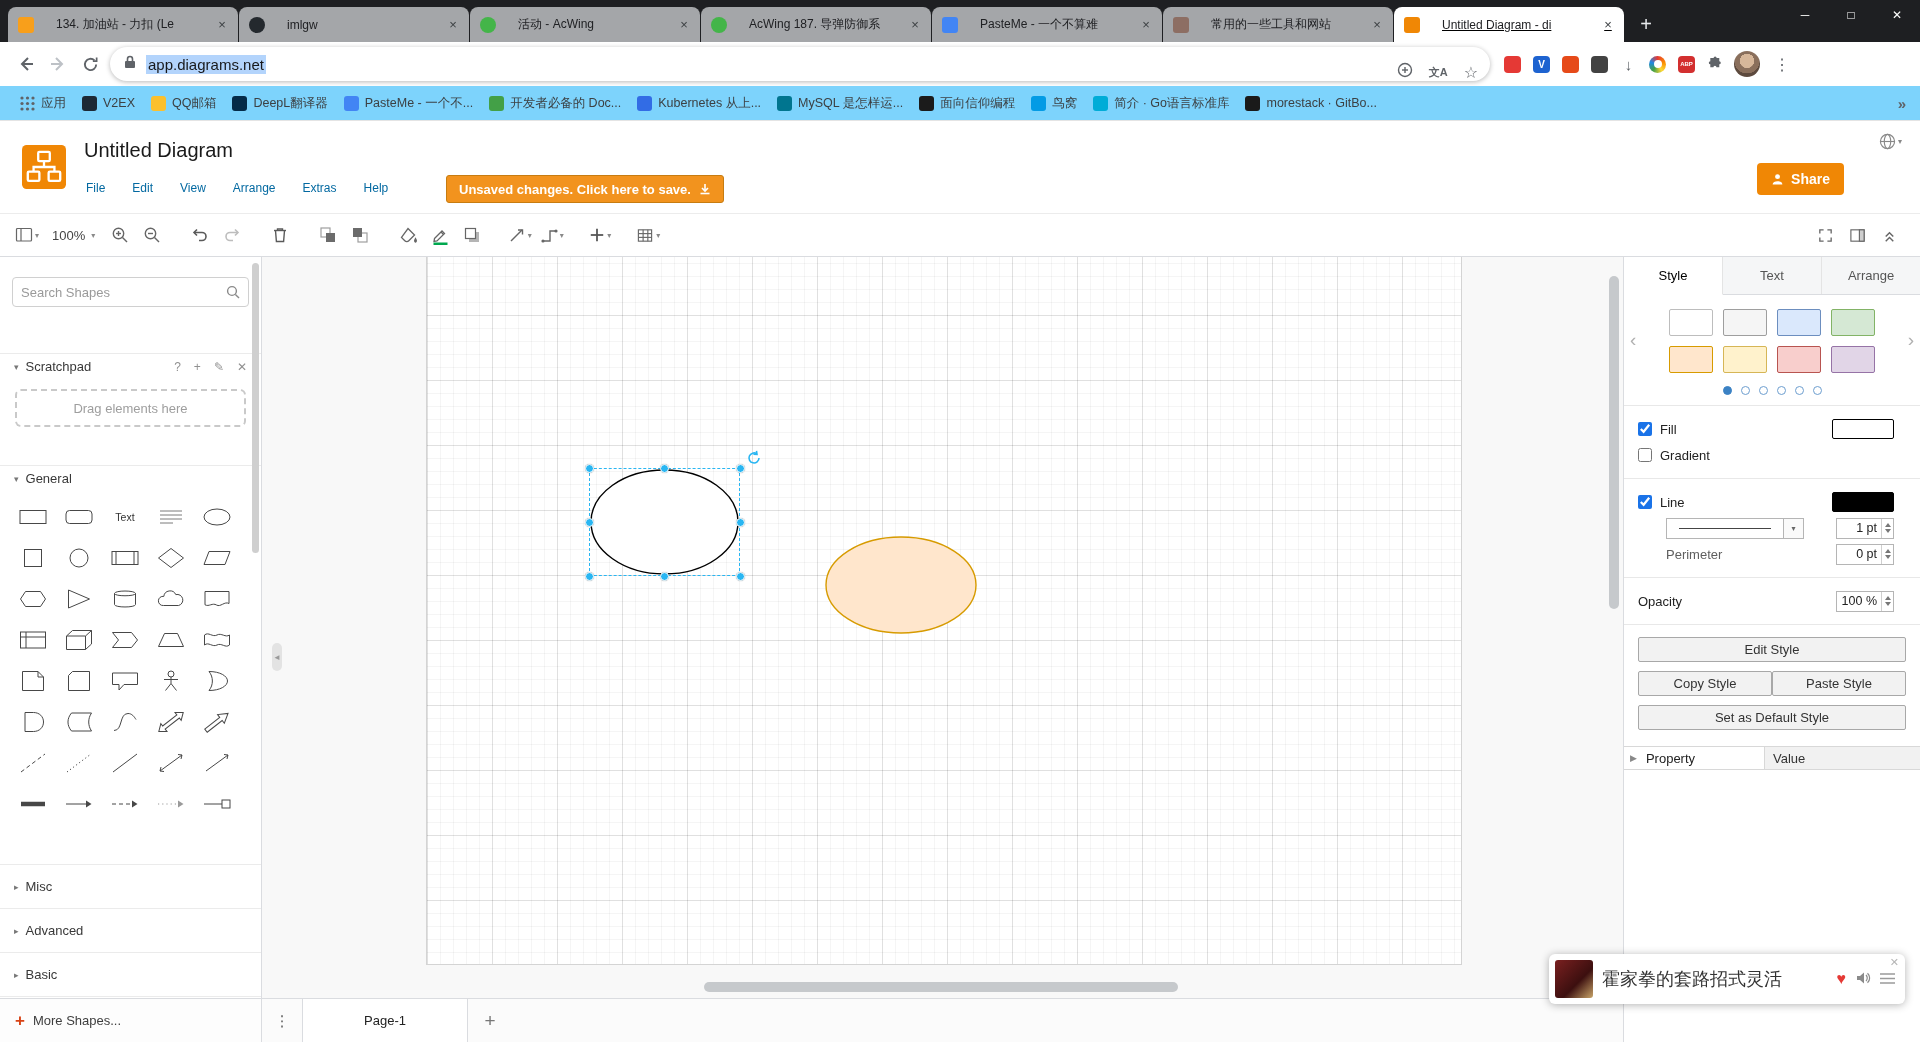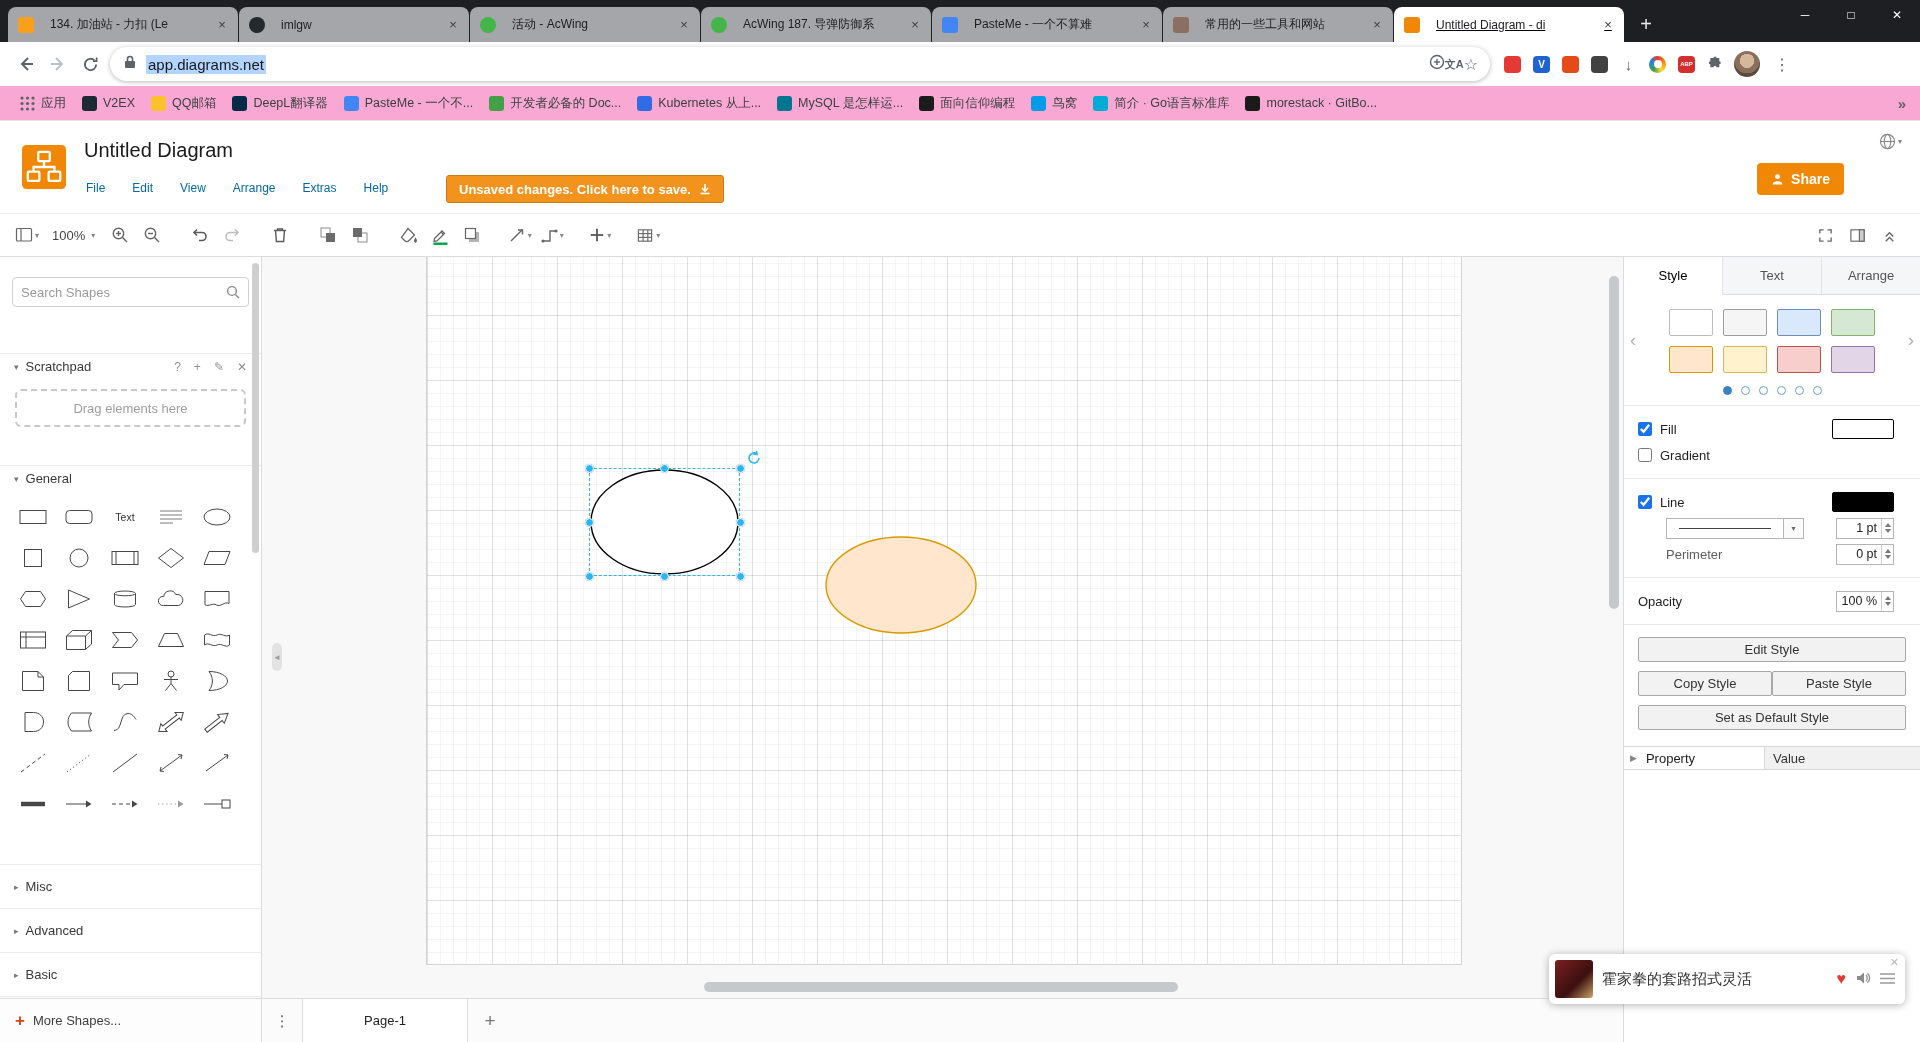--- a/index.html
+++ b/index.html
@@ -6,39 +6,39 @@
   html,body { width:1920px; height:1042px; overflow:hidden; }
   body { font-family:"Liberation Sans", sans-serif; background:#fff; }
   #root { position:relative; width:1920px; height:1042px; overflow:hidden; background:#fff; }
 
   
   #tabstrip { position:relative; height:42px; background:#1e1f22; display:flex; align-items:flex-end; }
   #tabs { display:flex; align-items:flex-end; padding-left:8px; }
   .tab { width:230px; height:35px; background:#a4a6a9; border-radius:8px 8px 0 0; display:flex; align-items:center; padding:0 8px 0 10px; margin-right:1px; cursor:pointer; overflow:hidden; }
   .tab.active { background:#ffffff;text-decoration:underline; }
   .tab .favicon { width:16px; height:16px; border-radius:3px; flex:0 0 16px; }
-  .tab .tab-label { flex:1; font-size:12px; color:#202124; margin:0 16px; white-space:nowrap; overflow:hidden; text-overflow:clip; }
+  .tab .tab-label { flex:1; font-size:12px; color:#202124; margin:0 22px; white-space:nowrap; overflow:hidden; text-overflow:clip; }
   .tab .tab-close { width:16px; height:16px; line-height:15px; text-align:center; border-radius:50%; color:#3c4043; font-size:13px; flex:0 0 16px; }
   #new-tab-btn { color:#e8eaed; font-size:20px; line-height:20px; margin:0 0 8px 8px; width:26px; text-align:center; cursor:pointer; }
   #win-controls { position:absolute; right:0; top:0; height:30px; display:flex; }
   .win-btn { width:46px; height:30px; display:flex; align-items:center; justify-content:center; color:#ffffff; font-size:12px; }
 
   
   #navbar { height:44px; background:#ffffff; display:flex; align-items:center; padding:0 10px; }
   .nav-icon { width:32px; height:32px; display:flex; align-items:center; justify-content:center; border-radius:50%; }
   #omnibox { position:relative; height:34px; flex:0 0 1380px; margin-left:4px; background:#fff; border-radius:17px; box-shadow:0 1px 5px rgba(0,0,0,0.28); display:flex; align-items:center; padding:0 14px; }
   #url-text { font-size:15px; color:#18191b; background:#b3d4fc; padding:1px 2px; margin-left:10px; }
-  #omnibox-right { position:absolute; right:12px; top:0; height:34px; display:flex; align-items:center; }
+  #omnibox-right { position:absolute; right:12px; top:8px; height:34px; display:flex; align-items:center; gap:16px; }
   #ext-row { display:flex; align-items:center; gap:12px; margin-left:14px; }
   .ext-icon { width:17px; height:17px; border-radius:4px; display:flex; align-items:center; justify-content:center; color:#fff; font-size:10px; font-weight:bold; }
   #avatar { width:26px; height:26px; border-radius:50%; background:radial-gradient(circle at 50% 38%, #d7b79a 0 34%, #8a6f5c 35% 60%, #5d4a3e 61%); margin-left:10px; }
   #chrome-menu { color:#5f6368; font-size:16px; margin-left:10px; padding:0 4px; }
 
   
-  #bookmarksbar { height:35px; background:#f9a8d4; border-bottom:1px solid #e4e4e4; display:flex; align-items:center; padding:0 12px; position:relative; }
+  #bookmarksbar { height:35px; background:#7dd3fc; border-bottom:1px solid #e4e4e4; display:flex; align-items:center; padding:0 12px; position:relative; }
   .bm-item { display:flex; align-items:center; gap:6px; padding:3px 8px; border-radius:4px; cursor:pointer; }
   .bm-icon { width:15px; height:15px; border-radius:3px; flex:0 0 15px; }
   .bm-label { font-size:12.5px; color:#3c4043; white-space:nowrap; }
   #bm-overflow { position:absolute; right:14px; color:#5f6368; font-size:15px; font-weight:bold; }
 
   
   #dw-header { position:relative; height:93px; background:#fff; border-bottom:1px solid #ececec; }
   #dw-logo { position:absolute; left:22px; top:24px; width:44px; height:44px; }
   #dw-title { position:absolute; left:84px; top:18px; font-size:20px; color:#1a1a1a; }
   #dw-menus { position:absolute; left:86px; top:60px; display:flex; gap:27px; }
@@ -143,21 +143,21 @@
   #copy-paste-row .fp-btn { flex:1; }
   #prop-header { margin-top:4px; height:24px; border-top:1px solid #d8d8d8; border-bottom:1px solid #d8d8d8; display:flex; align-items:center; position:relative; }
   #prop-header .tri { font-size:9px; color:#888; margin:0 9px 0 6px; }
   #prop-label { font-size:13px; font-weight:normal; color:#222; }
   #value-cell { position:absolute; left:140px; right:0; top:0; bottom:0; background:#f1f1f1; border-left:1px solid #d8d8d8; display:flex; align-items:center; padding-left:8px; }
   #value-label { font-size:13px; color:#333; }
 
   
   #player { position:absolute; left:1549px; top:954px; width:356px; height:50px; background:#fff; border-radius:6px; box-shadow:0 1px 8px rgba(0,0,0,0.3); display:flex; align-items:center; padding:0 10px 0 6px; gap:9px; z-index:60; }
   #player-thumb { width:38px; height:38px; border-radius:3px; background:linear-gradient(135deg,#7a2020 0%, #3c0f0f 60%, #c8a468 100%); flex:0 0 38px; }
-  #player-title { flex:1; font-size:15px; color:#333; white-space:nowrap; overflow:hidden; text-overflow:ellipsis; }
+  #player-title { flex:1; font-size:18px; color:#333; white-space:nowrap; overflow:hidden; text-overflow:ellipsis; }
   .player-ic { color:#8a8a8a; font-size:15px; cursor:pointer; }
   #player-close { position:absolute; top:2px; right:6px; color:#b5b5b5; font-size:11px; cursor:pointer; }
   #heart-icon { color:#e53935; font-size:16px; }
 </style>
 </head>
 <body>
 
 <div id="root">
 
   <div id="tabstrip">

